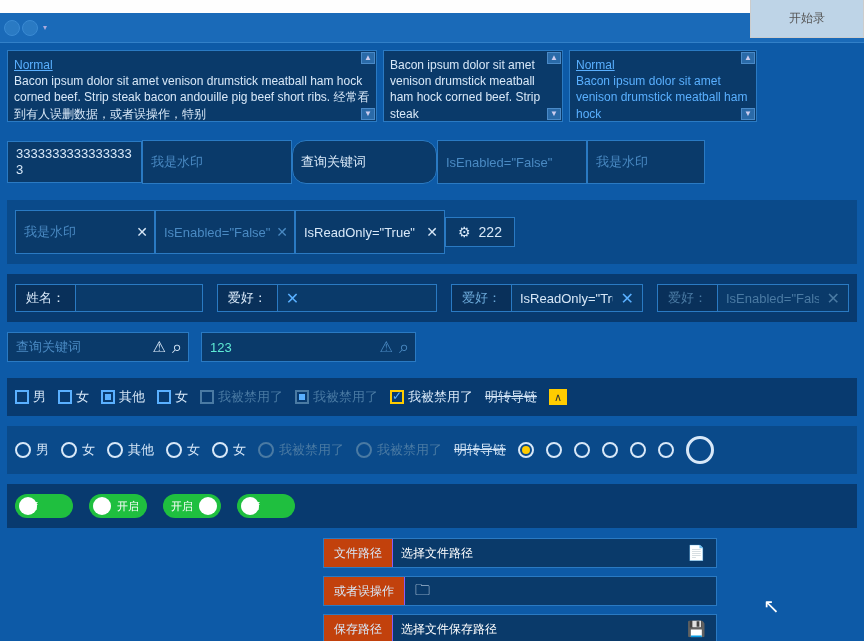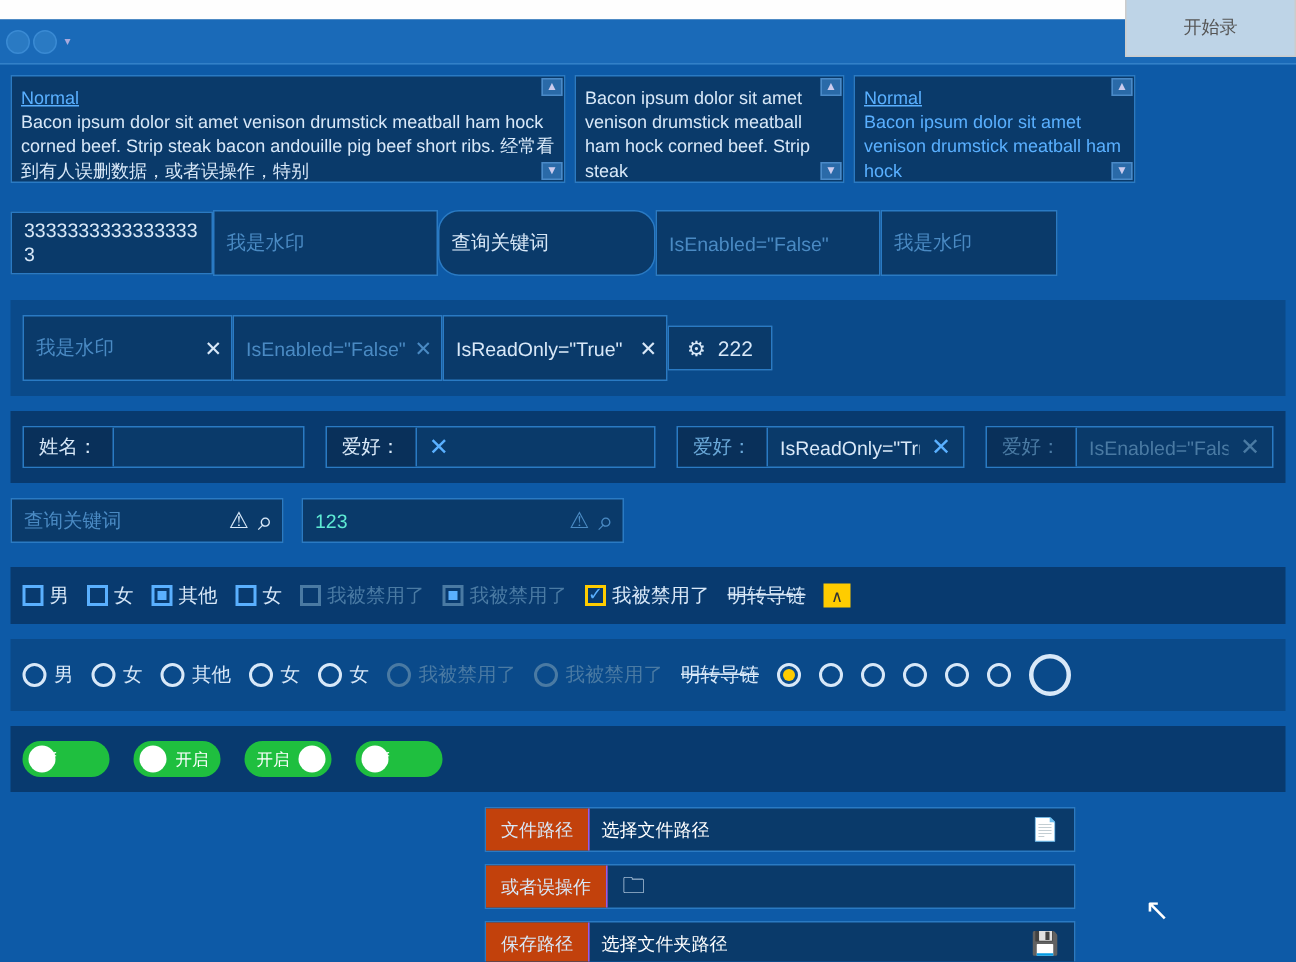--- a/index.html
+++ b/index.html
@@ -282,18 +282,18 @@
     <div class="plbl">文件路径</div>
     <div class="pval">选择文件路径</div>
     <div class="pico">📄</div>
   </div>
   <div class="path-row">
     <div class="plbl">或者误操作</div>
     <div class="pico">🗀</div>
   </div>
   <div class="path-row">
     <div class="plbl">保存路径</div>
-    <div class="pval">选择文件夹路径</div>
+    <div class="pval">选择文件保存路径</div>
     <div class="pico">💾</div>
   </div>
 </div>
 
 <div class="cursor-icon">↖</div>
 
 </body></html>

